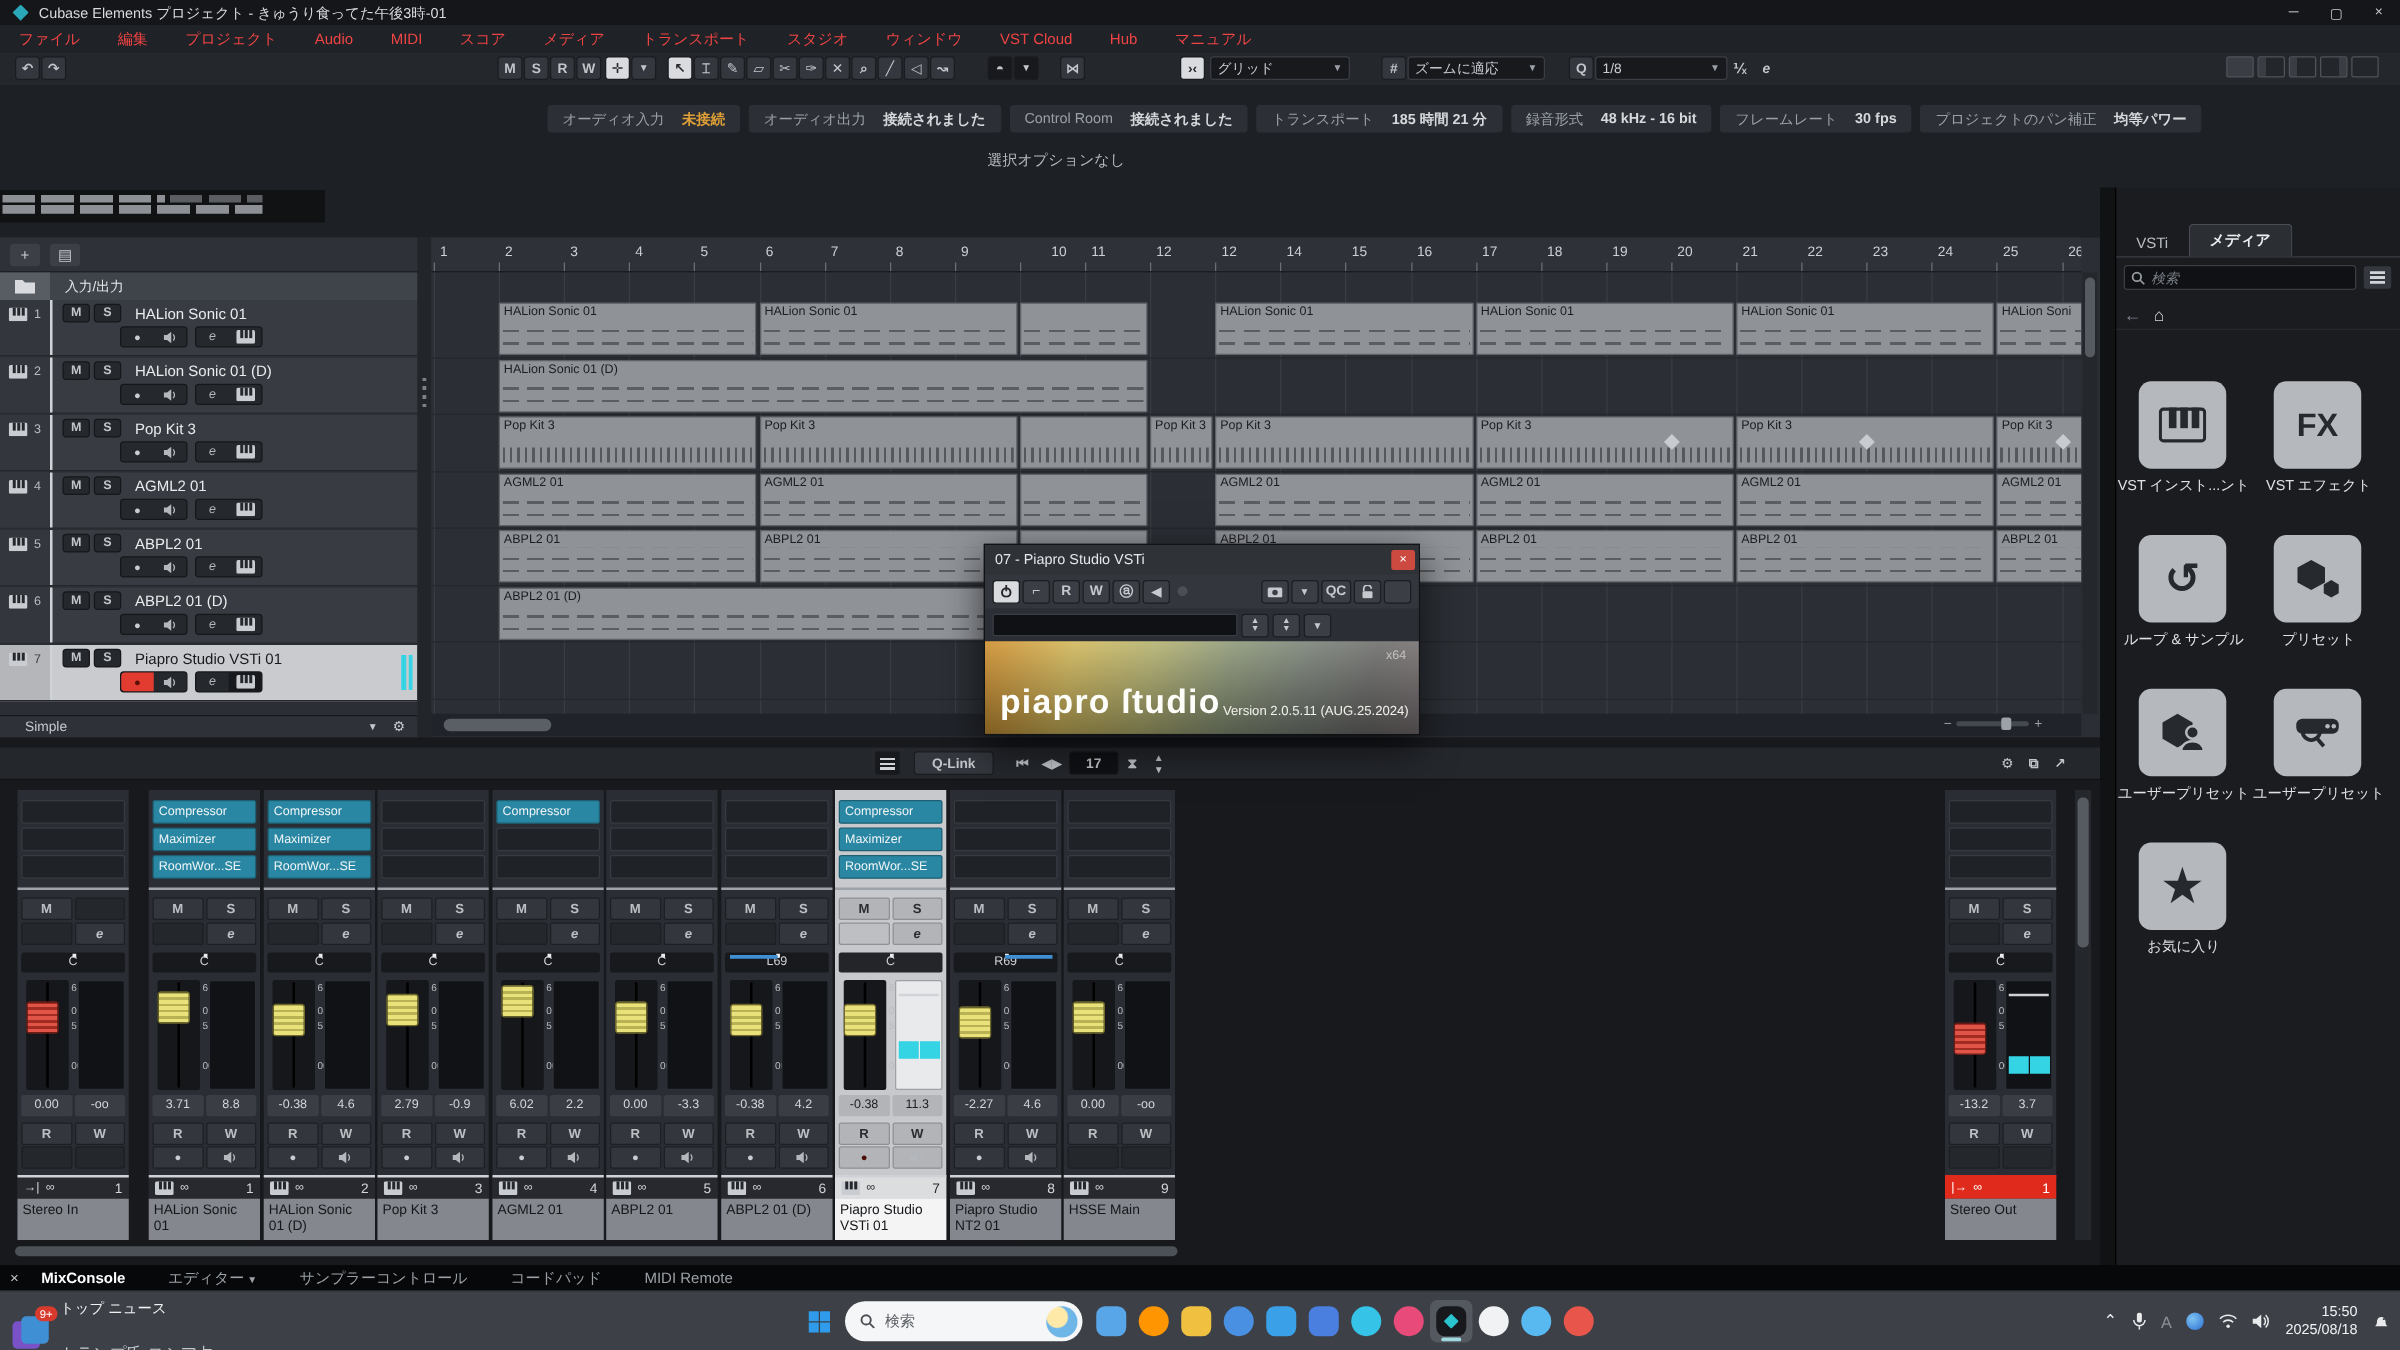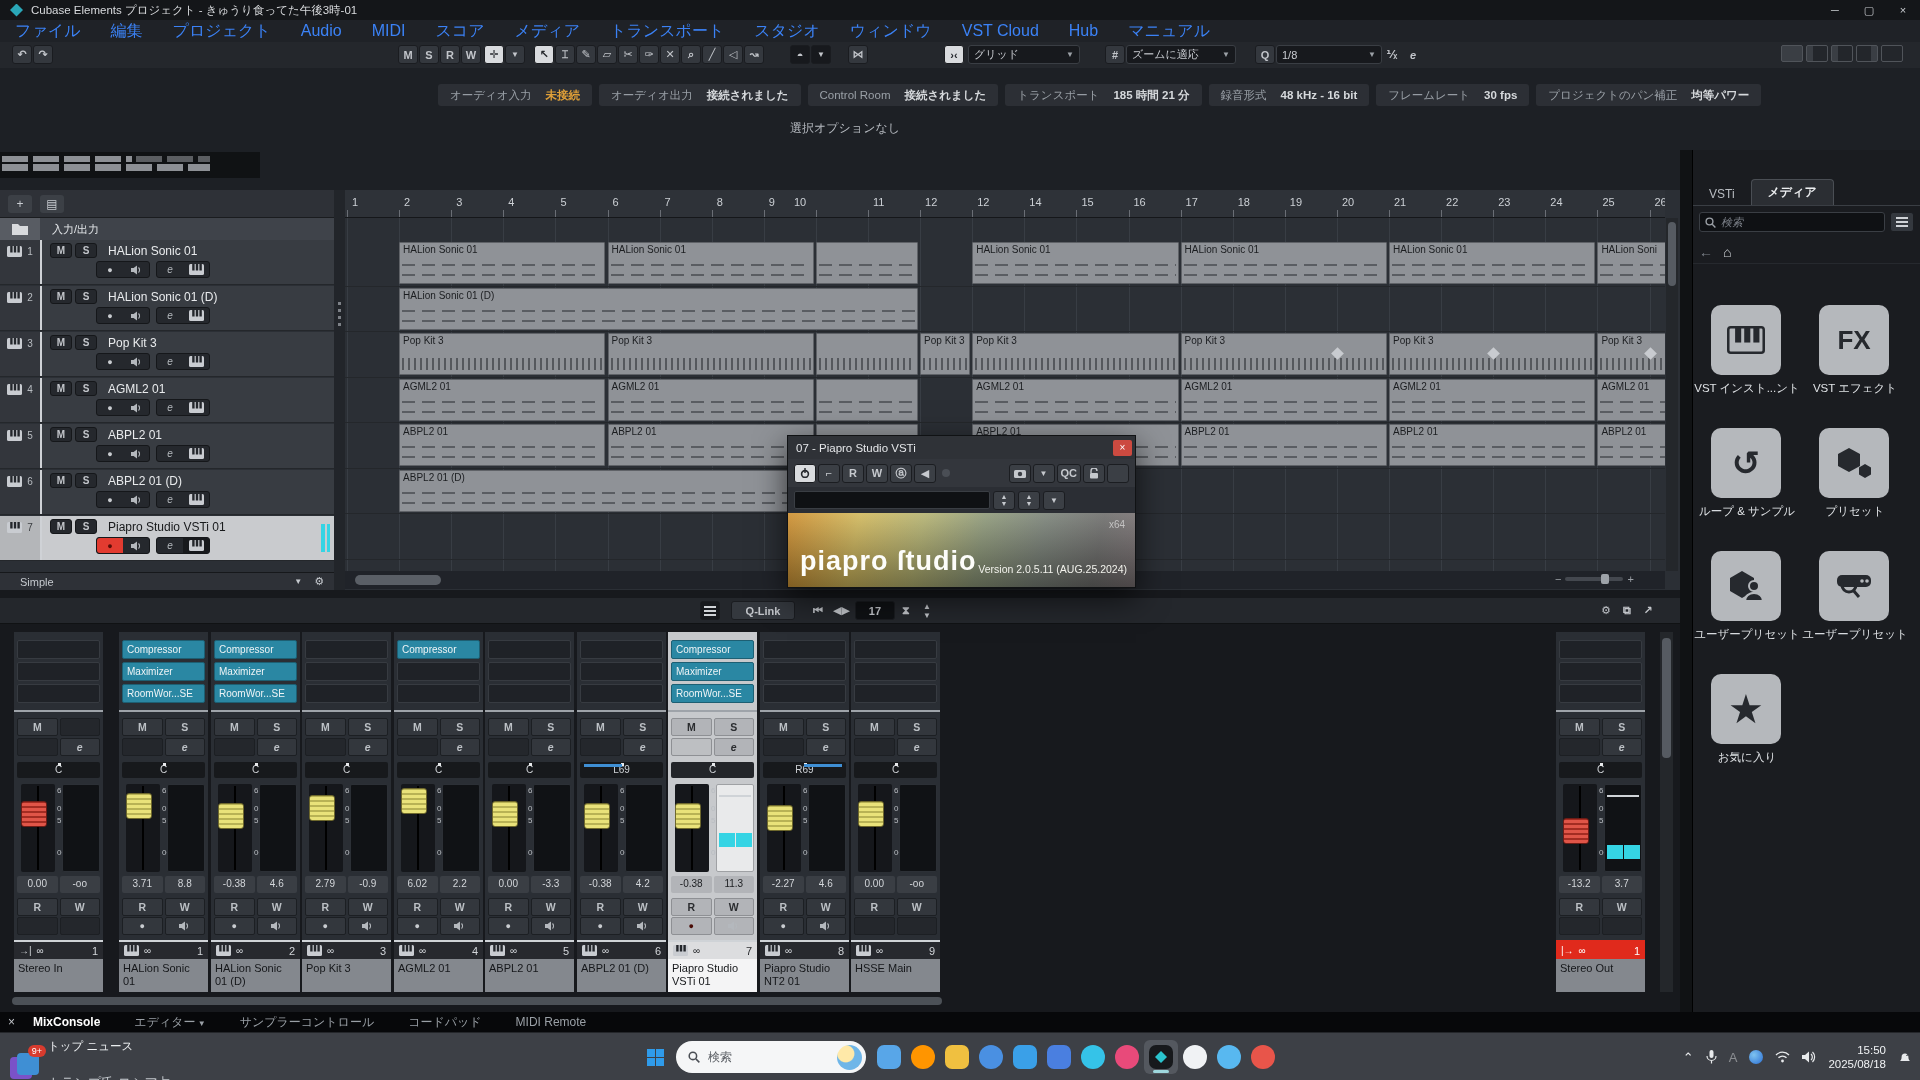--- a/index.html
+++ b/index.html
@@ -7,21 +7,21 @@
     font-family:"Liberation Sans","DejaVu Sans",sans-serif; color:#d5d8db; }
   
   #titlebar { position:absolute; left:0; top:0; width:1920px; height:20px; background:#141619;
     display:flex; align-items:center; font-size:11.5px; color:#d8dadd; }
   #app-icon { width:13px; height:13px; margin:0 8px 0 10px; background:#2aa7b8;
     clip-path:polygon(50% 0,100% 50%,50% 100%,0 50%); }
   #win-controls { margin-left:auto; display:flex; }
   #win-controls span { width:34px; text-align:center; font-size:11px; color:#c9ccd0; }
   
   #menubar { position:absolute; left:0; top:20px; width:1920px; height:22px; background:#1f2227;
-    display:flex; align-items:center; font-size:16px; color:#3b82f6; }
+    display:flex; align-items:center; font-size:12px; color:#ef4444; }
   .menu-item { padding:0 15px; }
   
   #toolbar { position:absolute; left:0; top:42px; width:1920px; height:26px; background:#24272c; }
   .tbtn { display:inline-flex; align-items:center; justify-content:center; height:19px; min-width:20px;
     background:#34383e; border:1px solid #1a1c20; border-radius:3px; color:#c2c5ca; font-size:11px;
     font-weight:bold; margin-right:1px; padding:0 3px; }
   .tbtn.lit { background:#d9dbde; color:#24272c; }
   .tgroup { position:absolute; top:3px; display:flex; }
   .tdrop { display:flex; align-items:center; height:19px; background:#17191d; border:1px solid #3a3e44;
     border-radius:3px; color:#c9ccd1; font-size:11px; padding:0 5px; }
@@ -706,21 +706,21 @@
       <span class="bar-num" style="left: 215.4px;">5</span>
       <i class="bar-tick" style="left: 210.4px;"></i>
       <span class="bar-num" style="left: 267.5px;">6</span>
       <i class="bar-tick" style="left: 262.5px;"></i>
       <span class="bar-num" style="left: 319.6px;">7</span>
       <i class="bar-tick" style="left: 314.6px;"></i>
       <span class="bar-num" style="left: 371.7px;">8</span>
       <i class="bar-tick" style="left: 366.7px;"></i>
       <span class="bar-num" style="left: 423.8px;">9</span>
       <i class="bar-tick" style="left: 418.8px;"></i>
-      <span class="bar-num" style="left: 449px;">10</span>
+      <span class="bar-num" style="left: 496px;">10</span>
       <i class="bar-tick" style="left: 470.9px;"></i>
       <span class="bar-num" style="left: 528px;">11</span>
       <i class="bar-tick" style="left: 523px;"></i>
       <span class="bar-num" style="left: 580.1px;">12</span>
       <i class="bar-tick" style="left: 575.1px;"></i>
       <span class="bar-num" style="left: 632.2px;">12</span>
       <i class="bar-tick" style="left: 627.2px;"></i>
       <span class="bar-num" style="left: 684.3px;">14</span>
       <i class="bar-tick" style="left: 679.3px;"></i>
       <span class="bar-num" style="left: 736.4px;">15</span>

